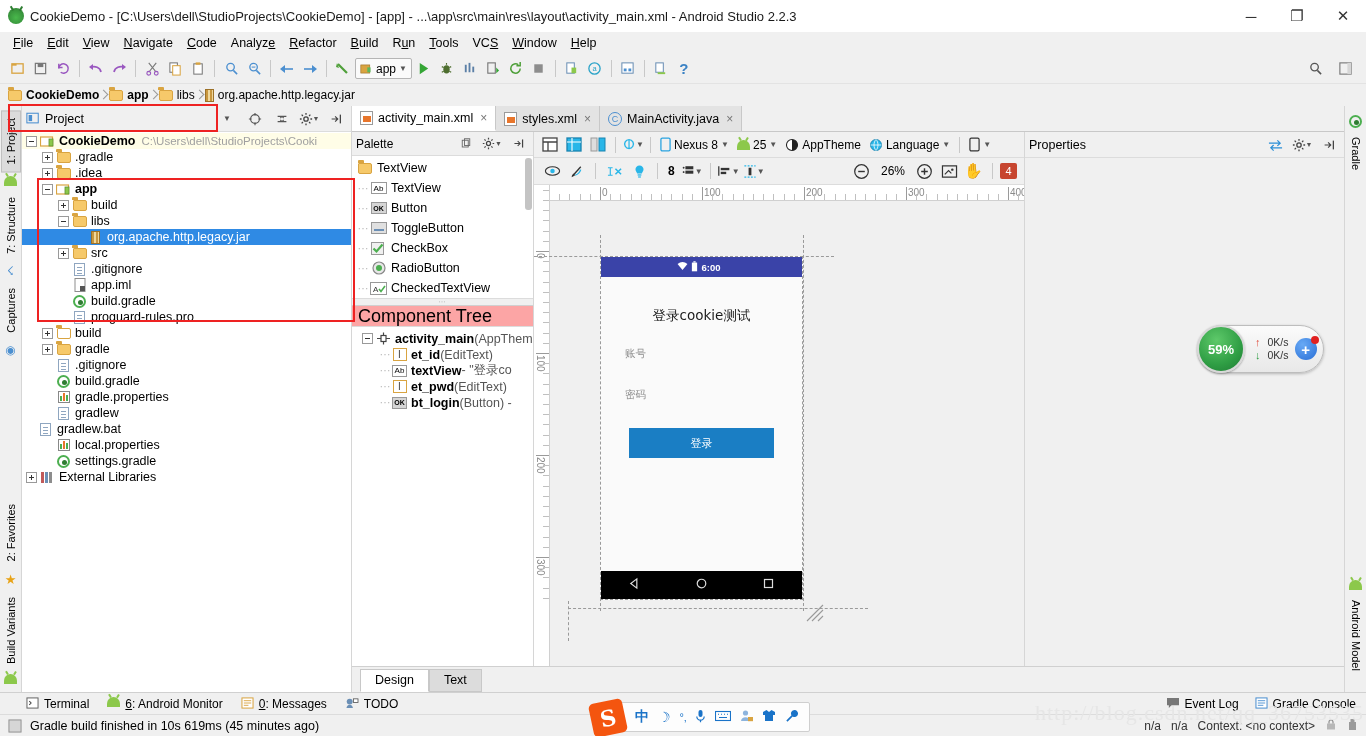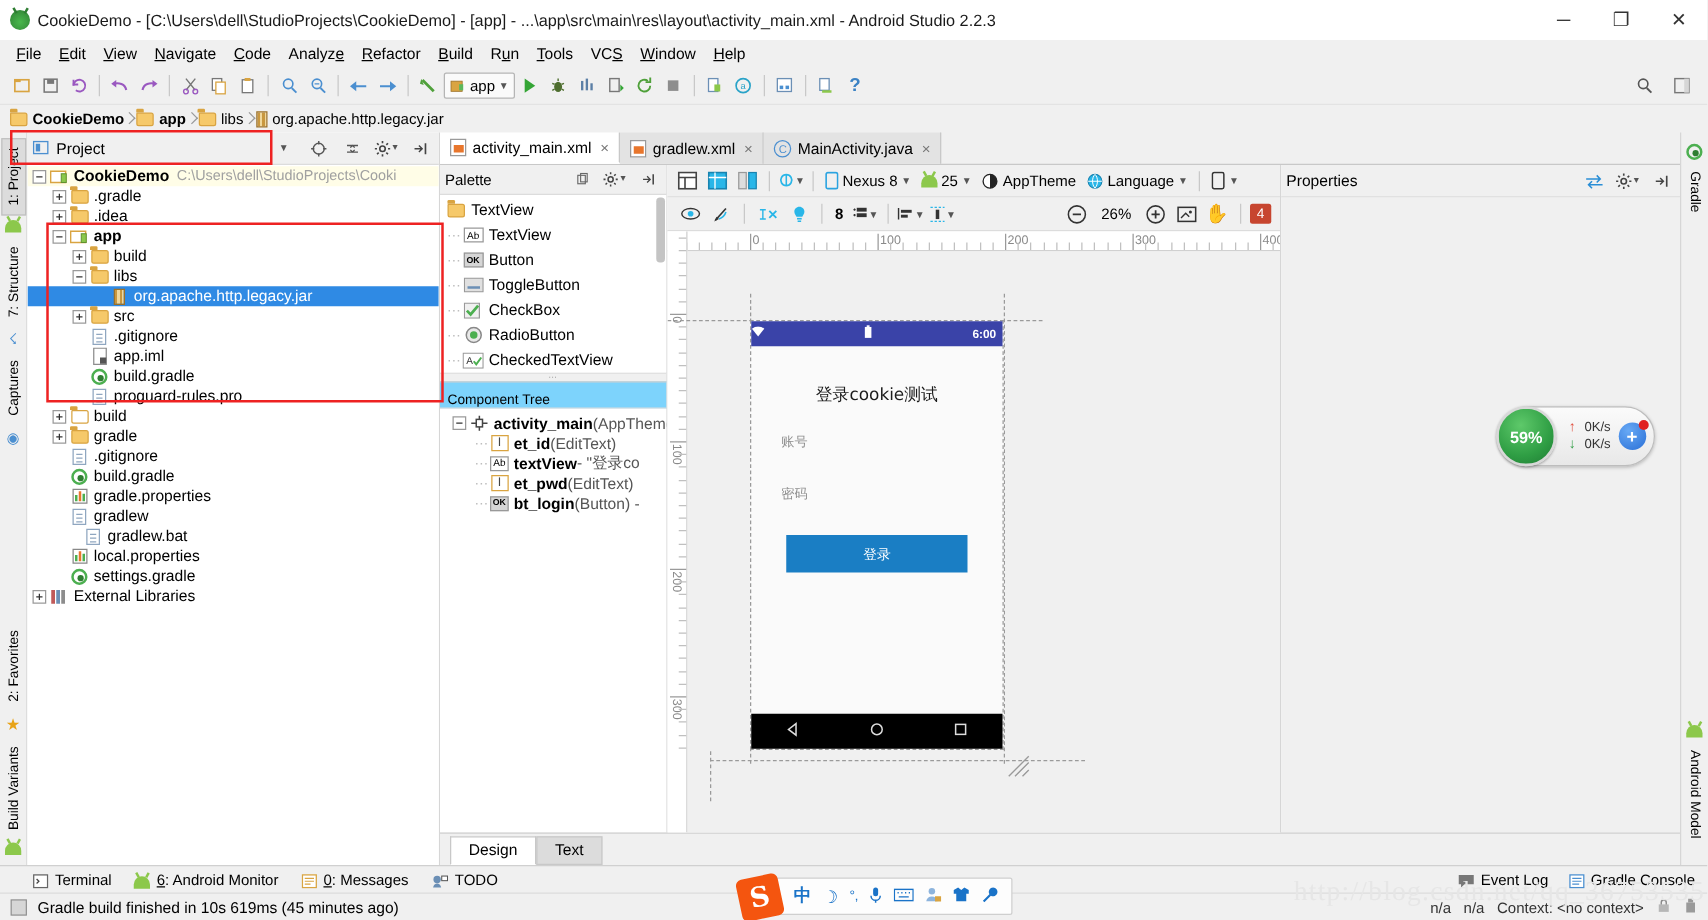--- a/index.html
+++ b/index.html
@@ -89,21 +89,21 @@
   
   .palcol { width:182px; display:flex; flex-direction:column; border-right:1px solid #d6d6d6; background:#fff; flex:0 0 182px; }
   .palhdr { height:24px; background:#f0f0f0; display:flex; align-items:center; padding:0 4px; gap:4px; font-size:12px; border-bottom:1px solid #dcdcdc; flex:0 0 24px;}
   .pallist { flex:1; overflow:hidden; position:relative; background:#fff; padding-top:2px; }
   .prow { height:20px; display:flex; align-items:center; font-size:12.5px; white-space:nowrap; padding-left:4px; }
   .pdash { width:14px; color:#bdbdbd; font-size:11px; flex:0 0 14px; text-align:center; }
   .picon { width:17px; height:14px; margin-right:4px; flex:0 0 17px; display:inline-flex; align-items:center; justify-content:center; }
   .palscroll { position:absolute; right:1px; top:2px; width:7px; height:52px; background:#c4c4c4; border-radius:3px;}
   .palgrip { height:7px; background:#f0f0f0; border-top:1px solid #dcdcdc; display:flex; align-items:center; justify-content:center; font-size:7px; color:#9a9a9a; letter-spacing:1px; flex:0 0 7px;}
 
-  .cthdr { height:22px; background:#7dd3fc; display:flex; align-items:flex-end; padding:0 6px; font-size:11px; border-top:1px solid #d0d0d0; border-bottom:1px solid #dcdcdc; flex:0 0 22px; }
+  .cthdr { height:22px; background:#fca5a5; display:flex; align-items:flex-start; padding:0 6px; font-size:18px; border-top:1px solid #d0d0d0; border-bottom:1px solid #dcdcdc; flex:0 0 22px; }
   .cttree { height:200px; background:#fff; padding-top:4px; font-size:12.5px; overflow:hidden; }
   .ctrow { height:16px; display:flex; align-items:center; white-space:nowrap; }
   .ctfill { flex:1; background:#fff; }
 
   
   .canvaswrap { flex:1; display:flex; flex-direction:column; min-width:0; background:#fff; }
   .cvtoolbar { height:26px; background:#f0f0f0; display:flex; align-items:center; gap:2px; padding:0 5px; border-bottom:1px solid #dcdcdc; flex:0 0 26px; }
   .cvtoolbar2 { height:27px; background:#f0f0f0; display:flex; align-items:center; gap:3px; padding:0 7px; border-bottom:1px solid #dcdcdc; flex:0 0 27px; }
   .cvsel { display:flex; align-items:center; gap:3px; font-size:12px; padding:0 3px; }
   .cvsep { width:1px; height:16px; background:#c8c8c8; margin:0 4px; }
@@ -113,42 +113,42 @@
   .ruler-v { position:absolute; left:0; top:0; bottom:0; width:16px; background:#fff; border-right:1px solid #d0d0d0; }
   .rtick { position:absolute; top:9px; width:1px; height:6px; background:#c0c0c0; }
   .rticklg { position:absolute; top:2px; width:1px; height:13px; background:#9a9a9a; }
   .rlbl { position:absolute; top:2px; font-size:10px; color:#8a8a8a; }
   .rtickv { position:absolute; left:9px; height:1px; width:6px; background:#c0c0c0; }
   .rticklgv { position:absolute; left:2px; height:1px; width:13px; background:#9a9a9a; }
   .rlblv { position:absolute; left:1px; font-size:10px; color:#8a8a8a; writing-mode:vertical-rl; }
   .cvsheet { position:absolute; left:16px; top:16px; right:0; bottom:0; background:#f0f0f0; }
 
   .device { position:absolute; background:#fafafa; border:1px dashed #9a9a9a; }
-  .statusbar { height:20px; background:#3a43a8; display:flex; align-items:center; justify-content:space-between; gap:3px; padding-right:5px; color:#fff; font-size:9.5px; font-weight:bold; }
+  .statusbar { height:20px; background:#3a43a8; display:flex; align-items:center; justify-content:center; gap:3px; padding-right:5px; color:#fff; font-size:9.5px; font-weight:bold; }
   .navbar { height:28px; background:#000; display:flex; align-items:center; justify-content:space-around; }
   .screen-title { text-align:center; font-size:13.5px; color:#1b1b1b; margin-top:30px; font-family:"DejaVu Sans", sans-serif; }
   .hintline { font-size:10.5px; color:#8d8d8d; padding-left:24px; font-family:"DejaVu Sans", sans-serif; }
   .loginbtn { margin:0 28px; height:30px; background:#1a7ec4; color:#fff; display:flex; align-items:center; justify-content:center; font-size:11px; font-family:"DejaVu Sans", sans-serif; }
   .constr-v { position:absolute; border-left:1px dashed #9a9a9a; }
   .constr-h { position:absolute; border-top:1px dashed #9a9a9a; }
   .resizecorner { position:absolute; width:18px; height:18px; }
 
   
   .propcol { width:320px; background:#fff; border-left:1px solid #d6d6d6; display:flex; flex-direction:column; flex:0 0 320px; }
   .propbody { flex:1; background:#f0f0f0; }
 
   
   .dtbar { height:26px; background:#f0f0f0; display:flex; align-items:flex-end; border-top:1px solid #d0d0d0; padding-left:8px; flex:0 0 26px; }
   .dtab { padding:3px 14px 4px; font-size:12.5px; border:1px solid transparent; }
   .dtab.active { background:#fff; border:1px solid #c8c8c8; border-bottom-color:#fff; }
   .dtab.inactive { background:#dcdcdc; border:1px solid #c8c8c8; }
 
   
   .toolwindowbar { height:22px; background:#f0f0f0; display:flex; align-items:center; padding-left:26px; gap:18px; border-top:1px solid #d0d0d0; flex:0 0 22px; font-size:12px; }
-  .twitem { display:flex; align-items:flex-end; gap:5px; }
+  .twitem { display:flex; align-items:flex-start; gap:5px; }
   .twitem u { text-decoration:underline; }
   .tw-right { margin-left:auto; display:flex; gap:16px; padding-right:10px; }
   .statusline { height:22px; background:#f0f0f0; display:flex; align-items:center; padding-left:8px; gap:8px; border-top:1px solid #dcdcdc; flex:0 0 22px; font-size:12.5px; position:relative; }
   .sl-right { margin-left:auto; display:flex; align-items:center; gap:10px; padding-right:8px; font-size:12px; color:#333;}
 
   
   .imebar { position:absolute; left:604px; bottom:4px; height:30px; background:#fdfdfd; border:1px solid #cfcfcf; display:flex; align-items:center; gap:9px; padding:0 10px 0 30px; z-index:60; border-radius:2px;}
   .sogou { position:absolute; left:-14px; top:-2px; width:34px; height:34px; background:#f4550f; transform:rotate(-12deg); border-radius:5px; color:#fff; font-weight:bold; font-size:22px; display:flex; align-items:center; justify-content:center; font-family:"DejaVu Serif", serif;}
   .imeicon { color:#1a73c8; font-size:14px; }
 
@@ -618,21 +618,21 @@
             </span>
             <span class="lbl">gradle.properties</span>
           </div>
           <div class="trow" style="padding-left: 20px;">
             <span class="tnoexp"></span>
             <span class="ticon">
               <span class="file"></span>
             </span>
             <span class="lbl">gradlew</span>
           </div>
-          <div class="trow" style=" margin-left: 29px;">
+          <div class="trow" style="">
             <span class="tnoexp"></span>
             <span class="ticon">
               <span class="file"></span>
             </span>
             <span class="lbl">gradlew.bat</span>
           </div>
           <div class="trow" style="padding-left: 20px;">
             <span class="tnoexp"></span>
             <span class="ticon">
               <span class="barsicon">
@@ -670,21 +670,21 @@
     <div class="editor">
 
       <div class="etabs">
         <div class="etab active">
           <span class="xmlfile"></span>
           <span>activity_main.xml</span>
           <span class="x">×</span>
         </div>
         <div class="etab">
           <span class="xmlfile"></span>
-          <span>gradlew.xml</span>
+          <span>styles.xml</span>
           <span class="x">×</span>
         </div>
         <div class="etab">
           <span class="cls-c">C</span>
           <span>MainActivity.java</span>
           <span class="x">×</span>
         </div>
       </div>
 
       <div class="edmain">

